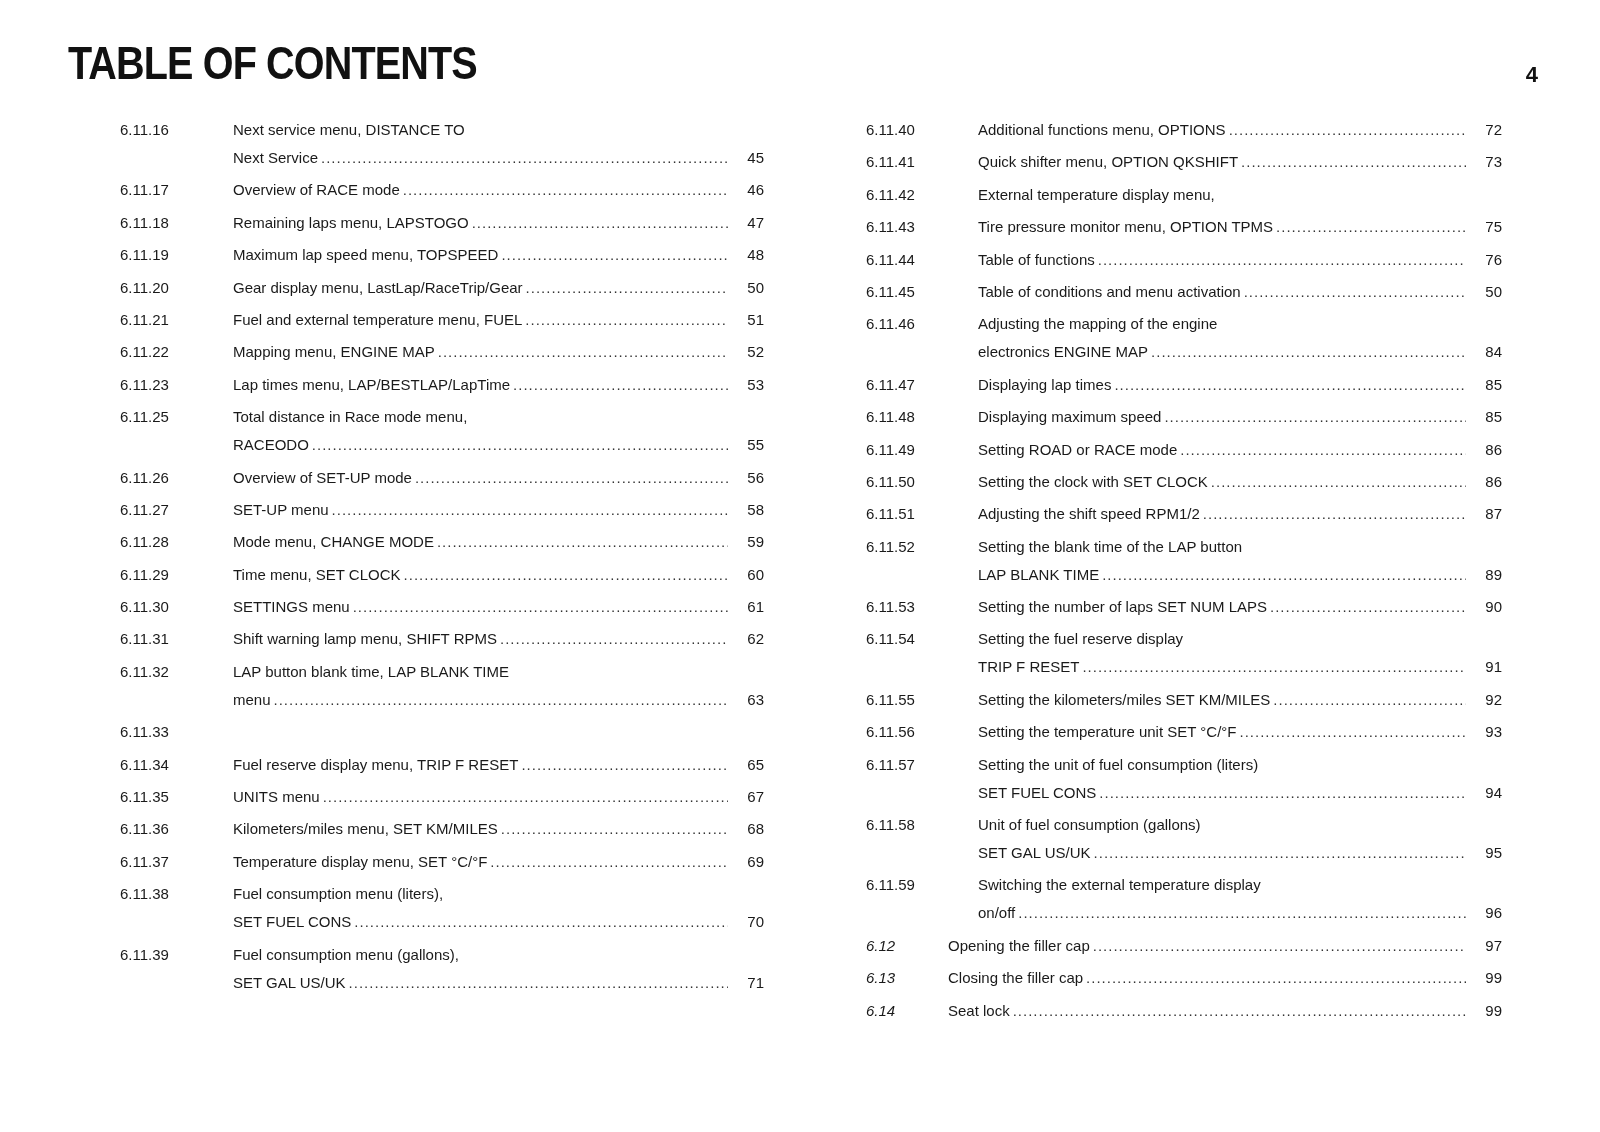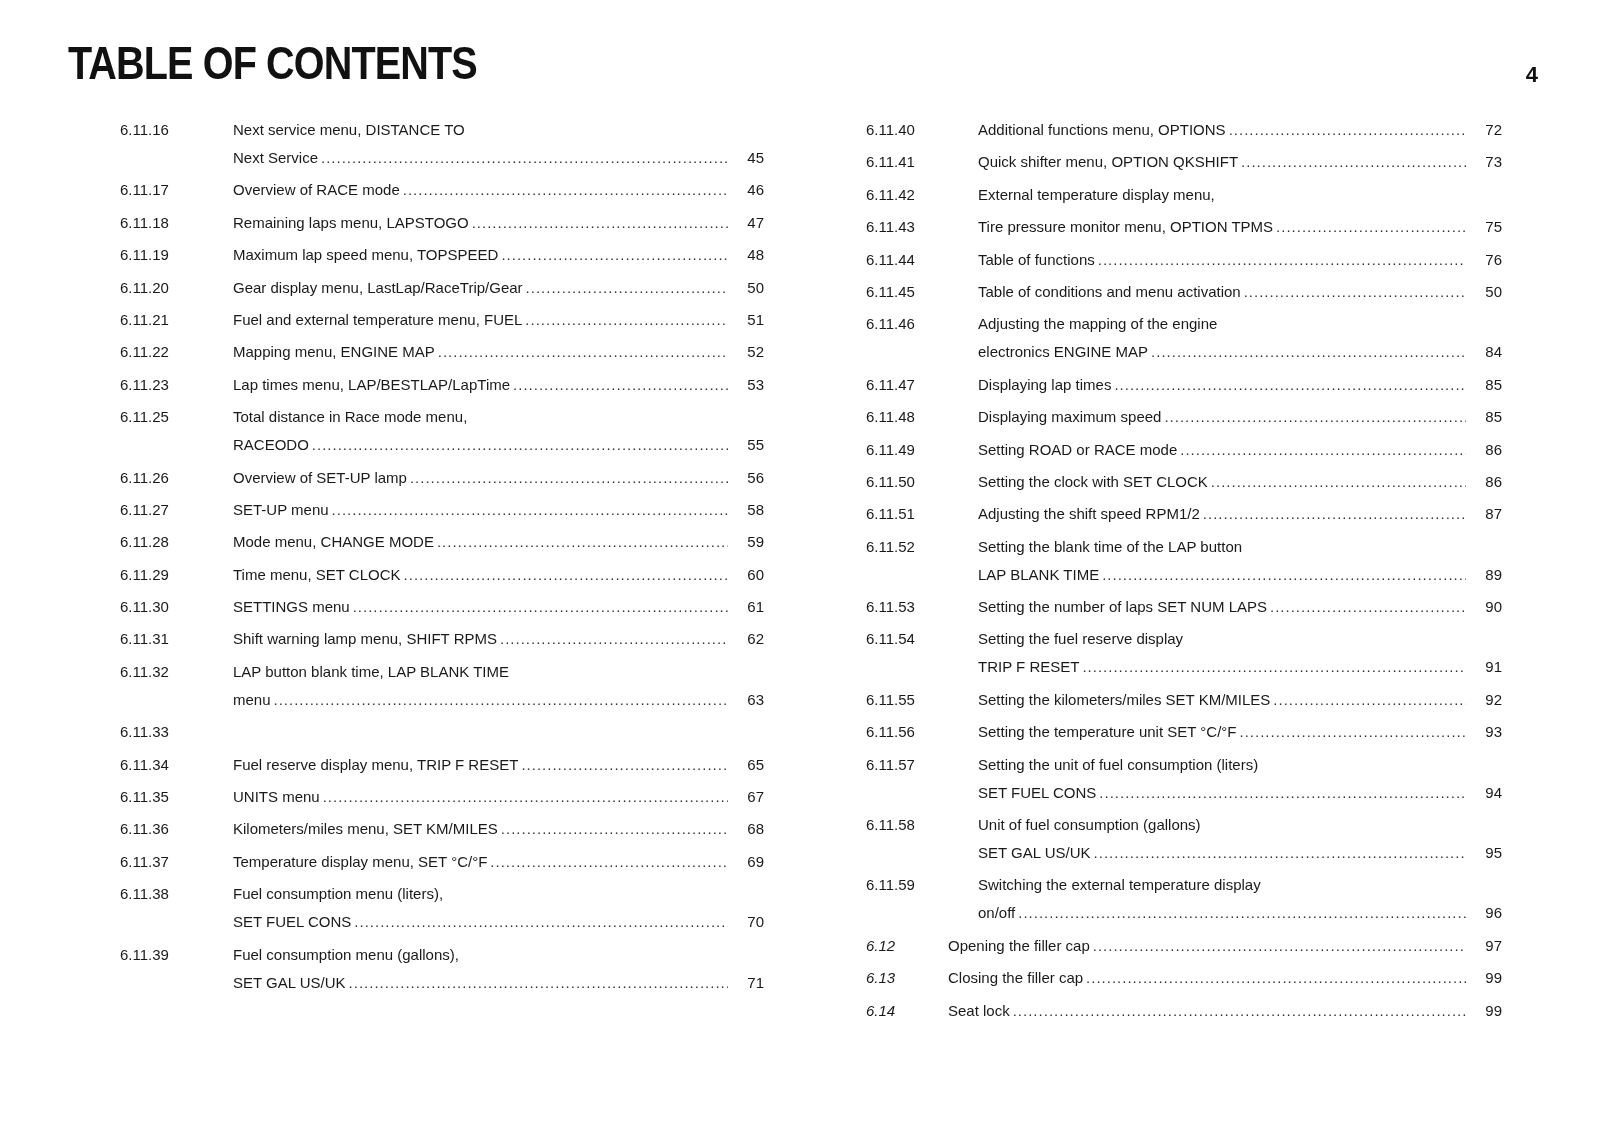--- a/index.html
+++ b/index.html
@@ -143,21 +143,21 @@
             <span class="txt">RACEODO</span>
             <span class="dots"></span>
             <span class="pg">55</span>
           </div>
         </div>
   </div>
       <div class="entry">
     <span class="num">6.11.26</span>
     <div class="body">
           <div class="line-last">
-            <span class="txt">Overview of SET-UP lamp</span>
+            <span class="txt">Overview of SET-UP mode</span>
             <span class="dots"></span>
             <span class="pg">56</span>
           </div>
         </div>
   </div>
       <div class="entry">
     <span class="num">6.11.27</span>
     <div class="body">
           <div class="line-last">
             <span class="txt">SET-UP menu</span>

